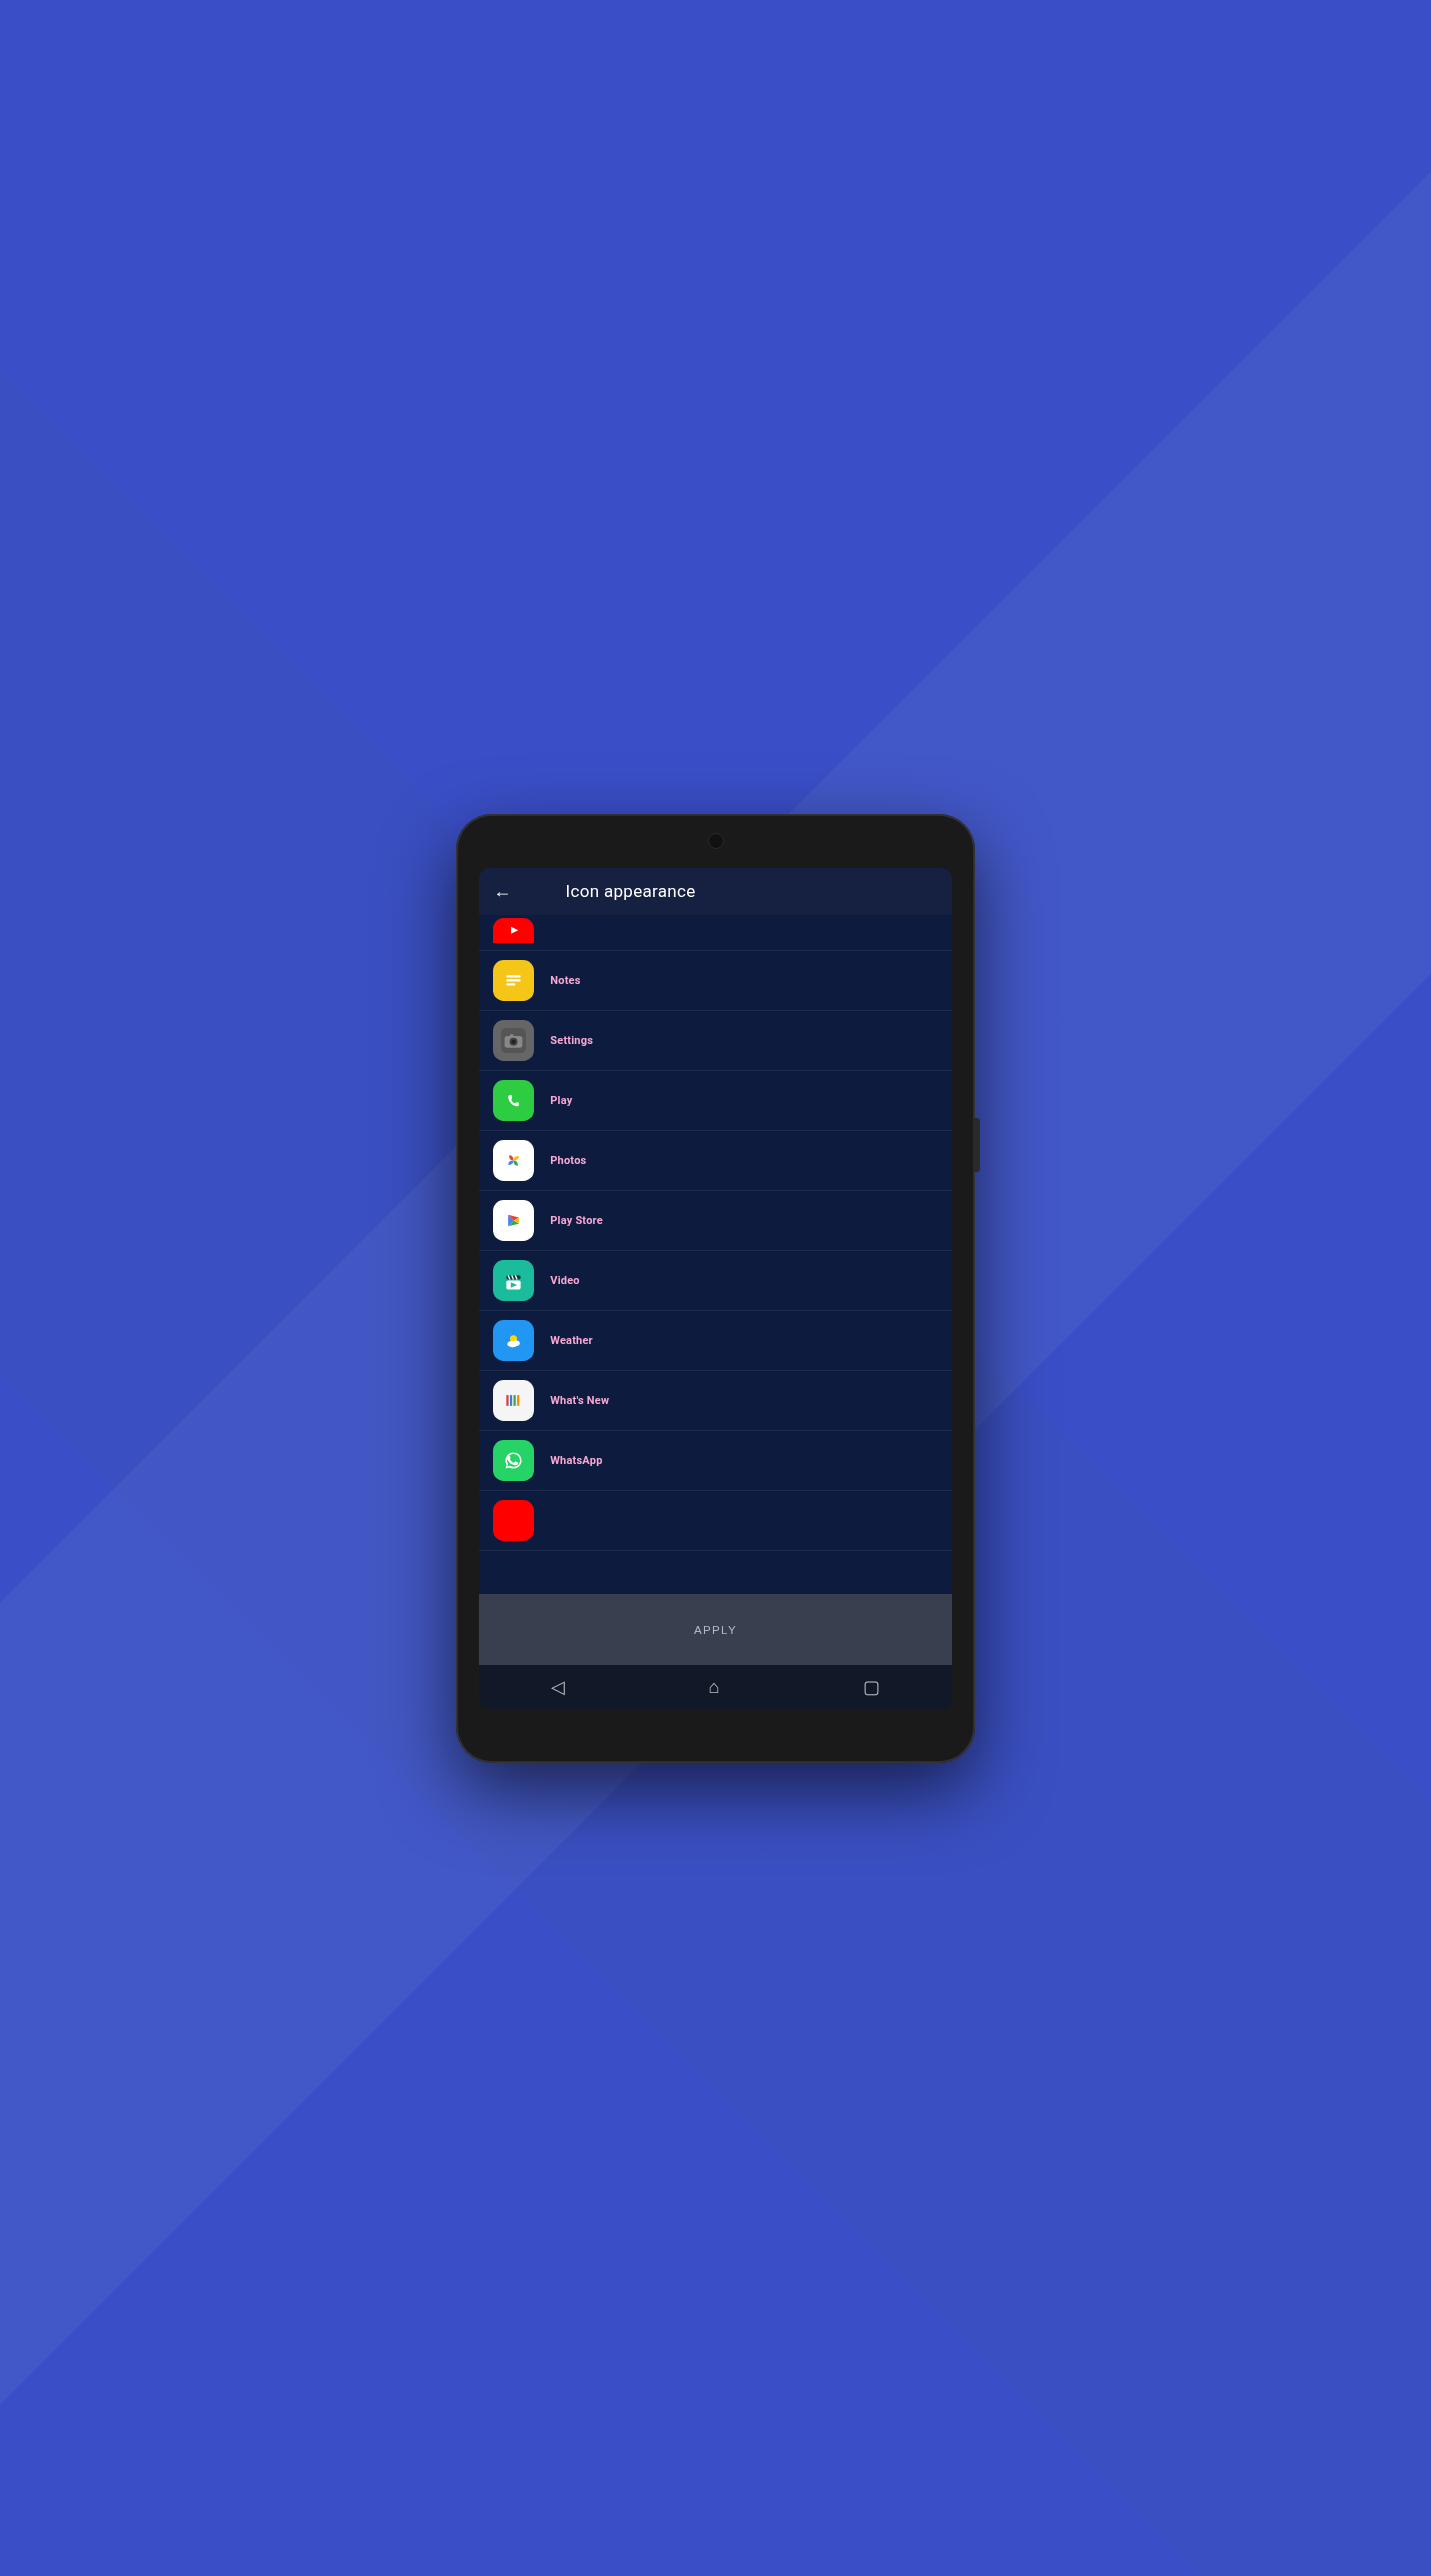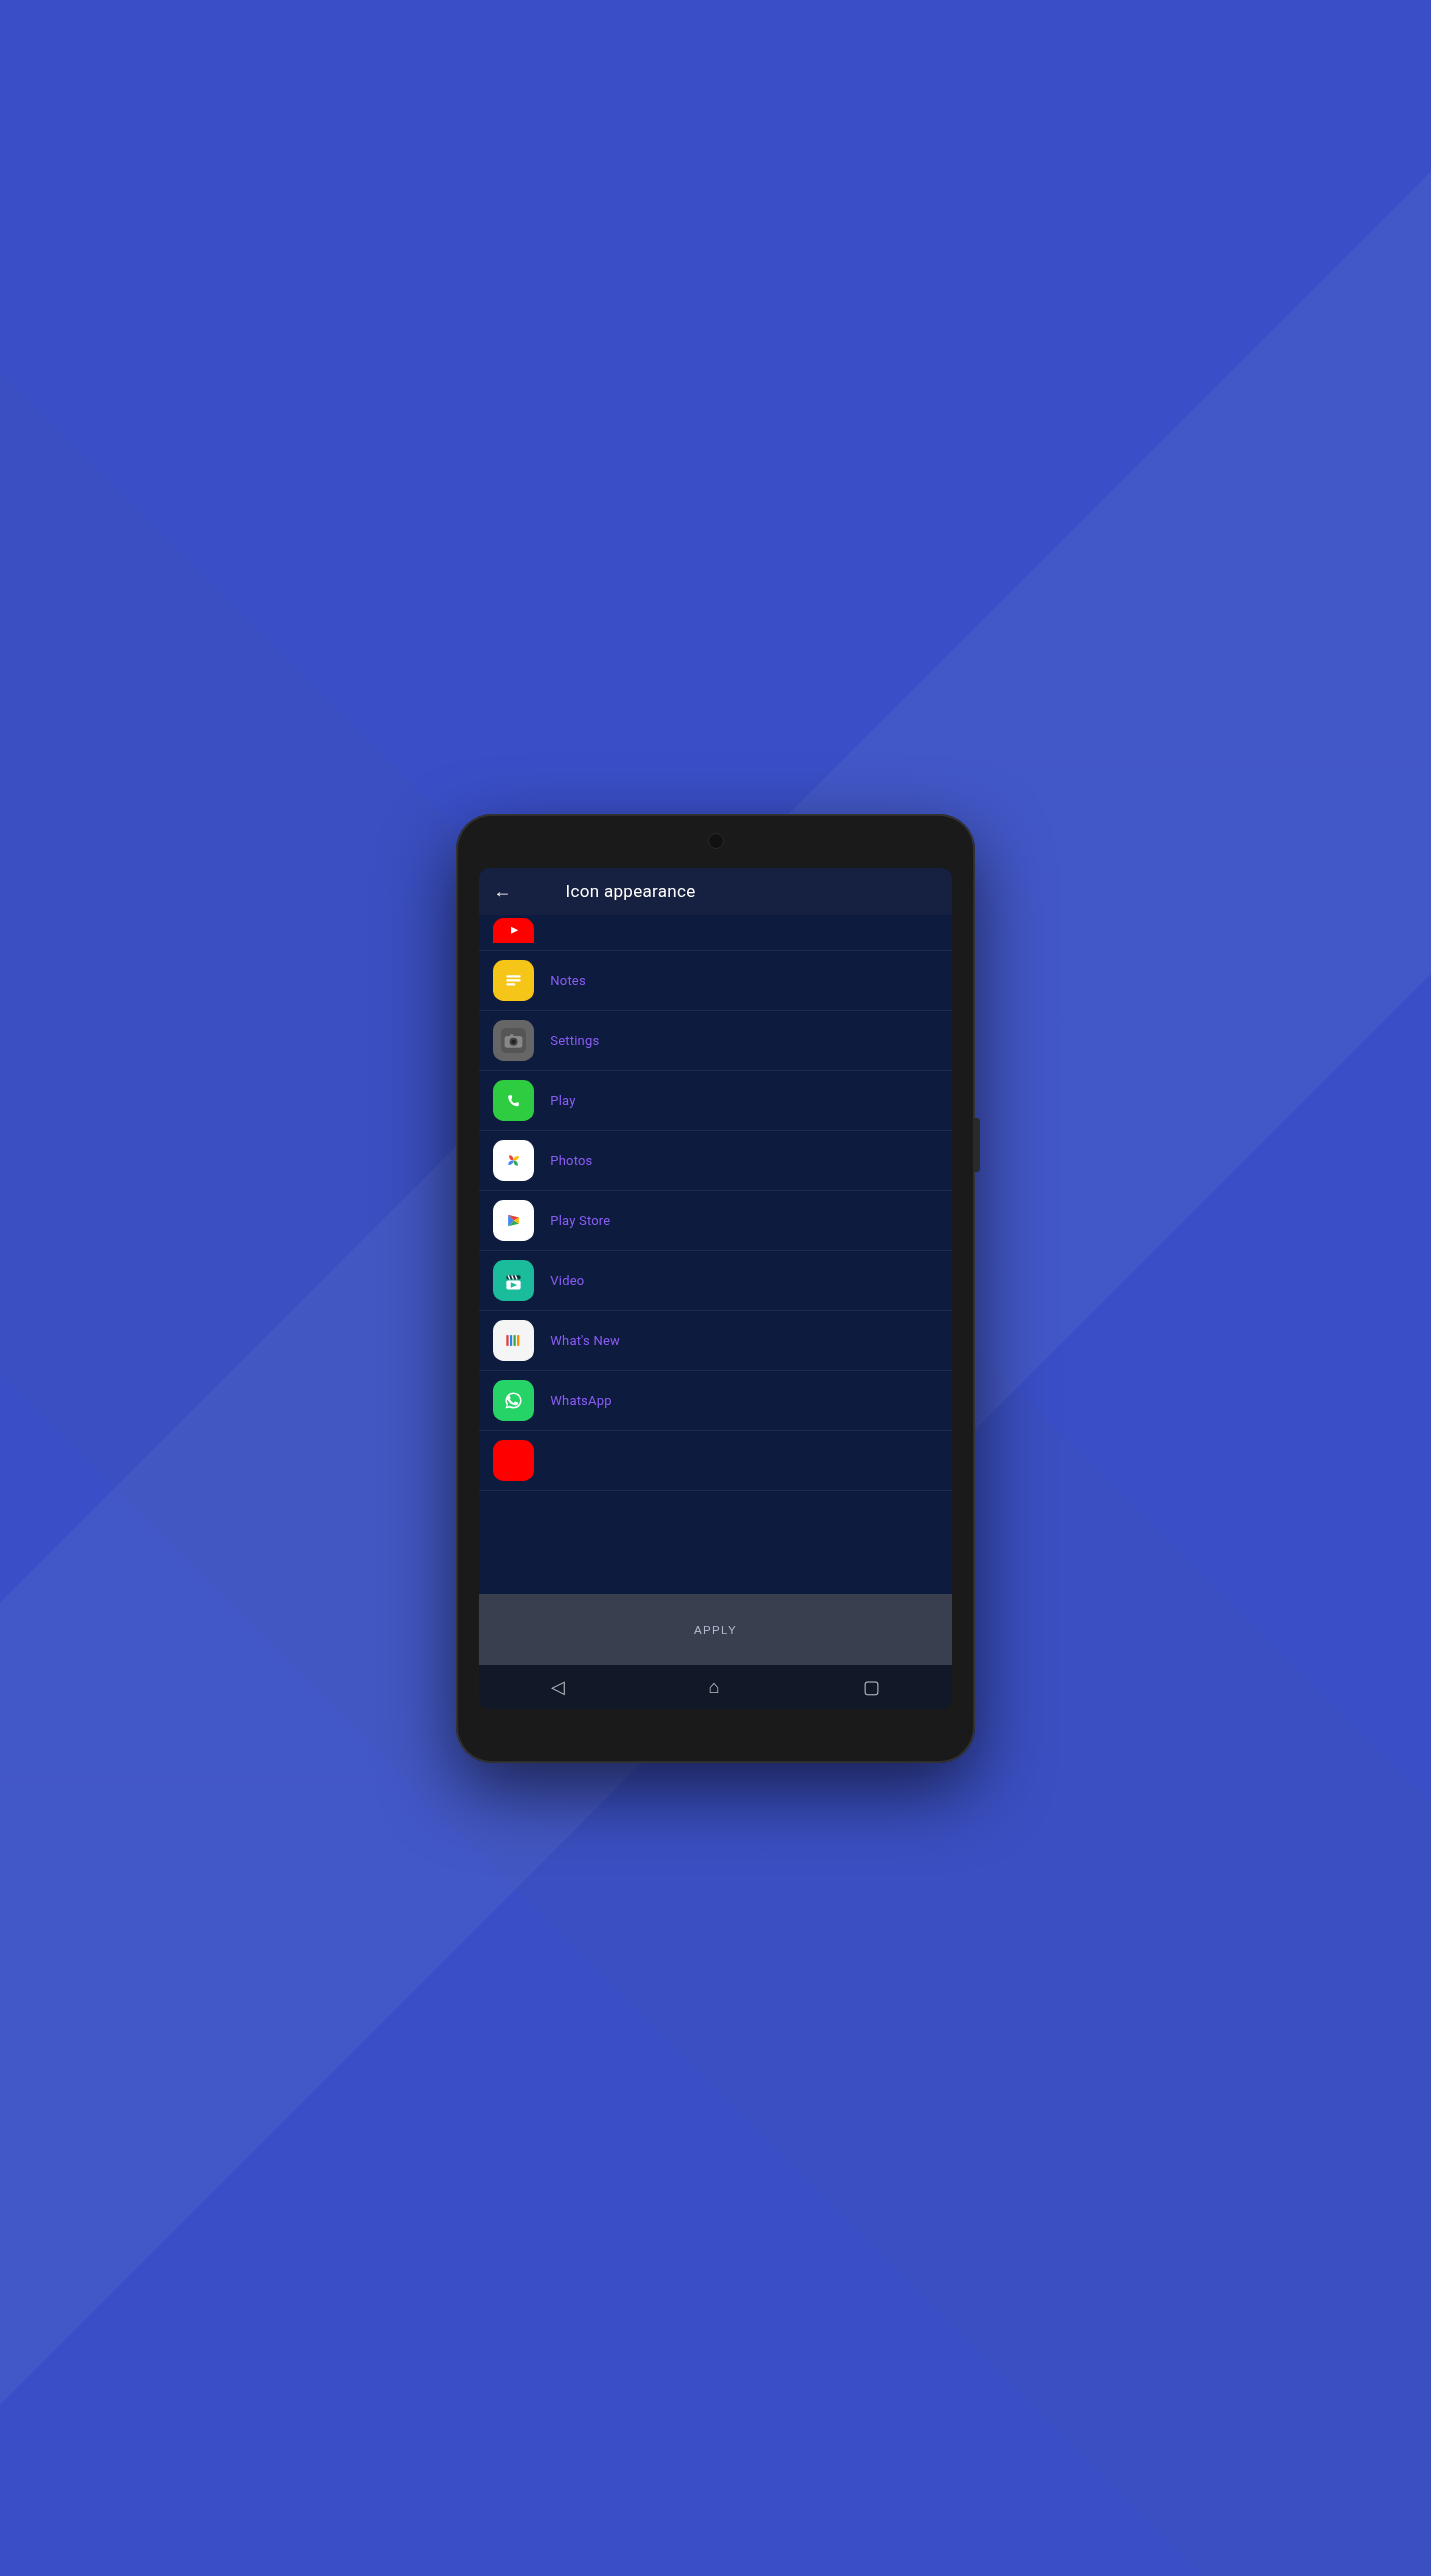--- a/index.html
+++ b/index.html
@@ -114,23 +114,23 @@
     .list-item {
       display: flex;
       align-items: center;
       padding: 9px 14.3px;
       border-bottom: 0.9px solid rgba(255,255,255,0.07);
       cursor: pointer;
       min-height: 57px;
     }
 
     .app-name {
-      color: #8b5cf6;
-      font-size: 13px;
-      font-weight: 400;
+      color: #f9a8d4;
+      font-size: 11px;
+      font-weight: 700;
       letter-spacing: 0.2px;
     }
 
     
     .apply-btn {
       background: #3a3f50;
       color: #b0b8cc;
       text-align: center;
       padding: 29px;
       font-size: 11.6px;
@@ -292,20 +292,33 @@
 
             <path d="M8 8 L10 13" stroke="white" stroke-width="1.5"></path>
             <path d="M12 8 L14 13" stroke="white" stroke-width="1.5"></path>
             <path d="M16 8 L18 13" stroke="white" stroke-width="1.5"></path>
             <polygon points="11,16 11,22 18,19" fill="#1abc9c"></polygon>
           </svg>
         </div>
         <span class="app-name">Video</span>
       </div>
 
+      <div class="list-item">
+        <div class="icon-svg" style="background:#2196f3; border-radius:10.7px;">
+          <svg width="25" height="25" viewBox="0 0 28 28" fill="none">
+            <rect width="28" height="28" rx="6" fill="#2196f3"></rect>
+
+            <circle cx="14" cy="12" r="4" fill="#FFD600"></circle>
+
+            <ellipse cx="13" cy="18" rx="6" ry="3.5" fill="white"></ellipse>
+            <ellipse cx="17" cy="17" rx="4" ry="3" fill="white"></ellipse>
+          </svg>
+        </div>
+        <span class="app-name">Weather</span>
+      </div>
 
       <div class="list-item">
         <div class="icon-svg" style="background:#f5f5f5; border-radius:10.7px;">
           <svg width="25" height="25" viewBox="0 0 28 28" fill="none">
             <rect width="28" height="28" rx="6" fill="#f5f5f5"></rect>
 
             <rect x="6" y="8" width="2.5" height="12" fill="#e53935"></rect>
             <rect x="10" y="8" width="2.5" height="12" fill="#1e88e5"></rect>
             <rect x="14" y="8" width="2.5" height="12" fill="#43a047"></rect>
             <rect x="18" y="8" width="2.5" height="12" fill="#fb8c00"></rect>

